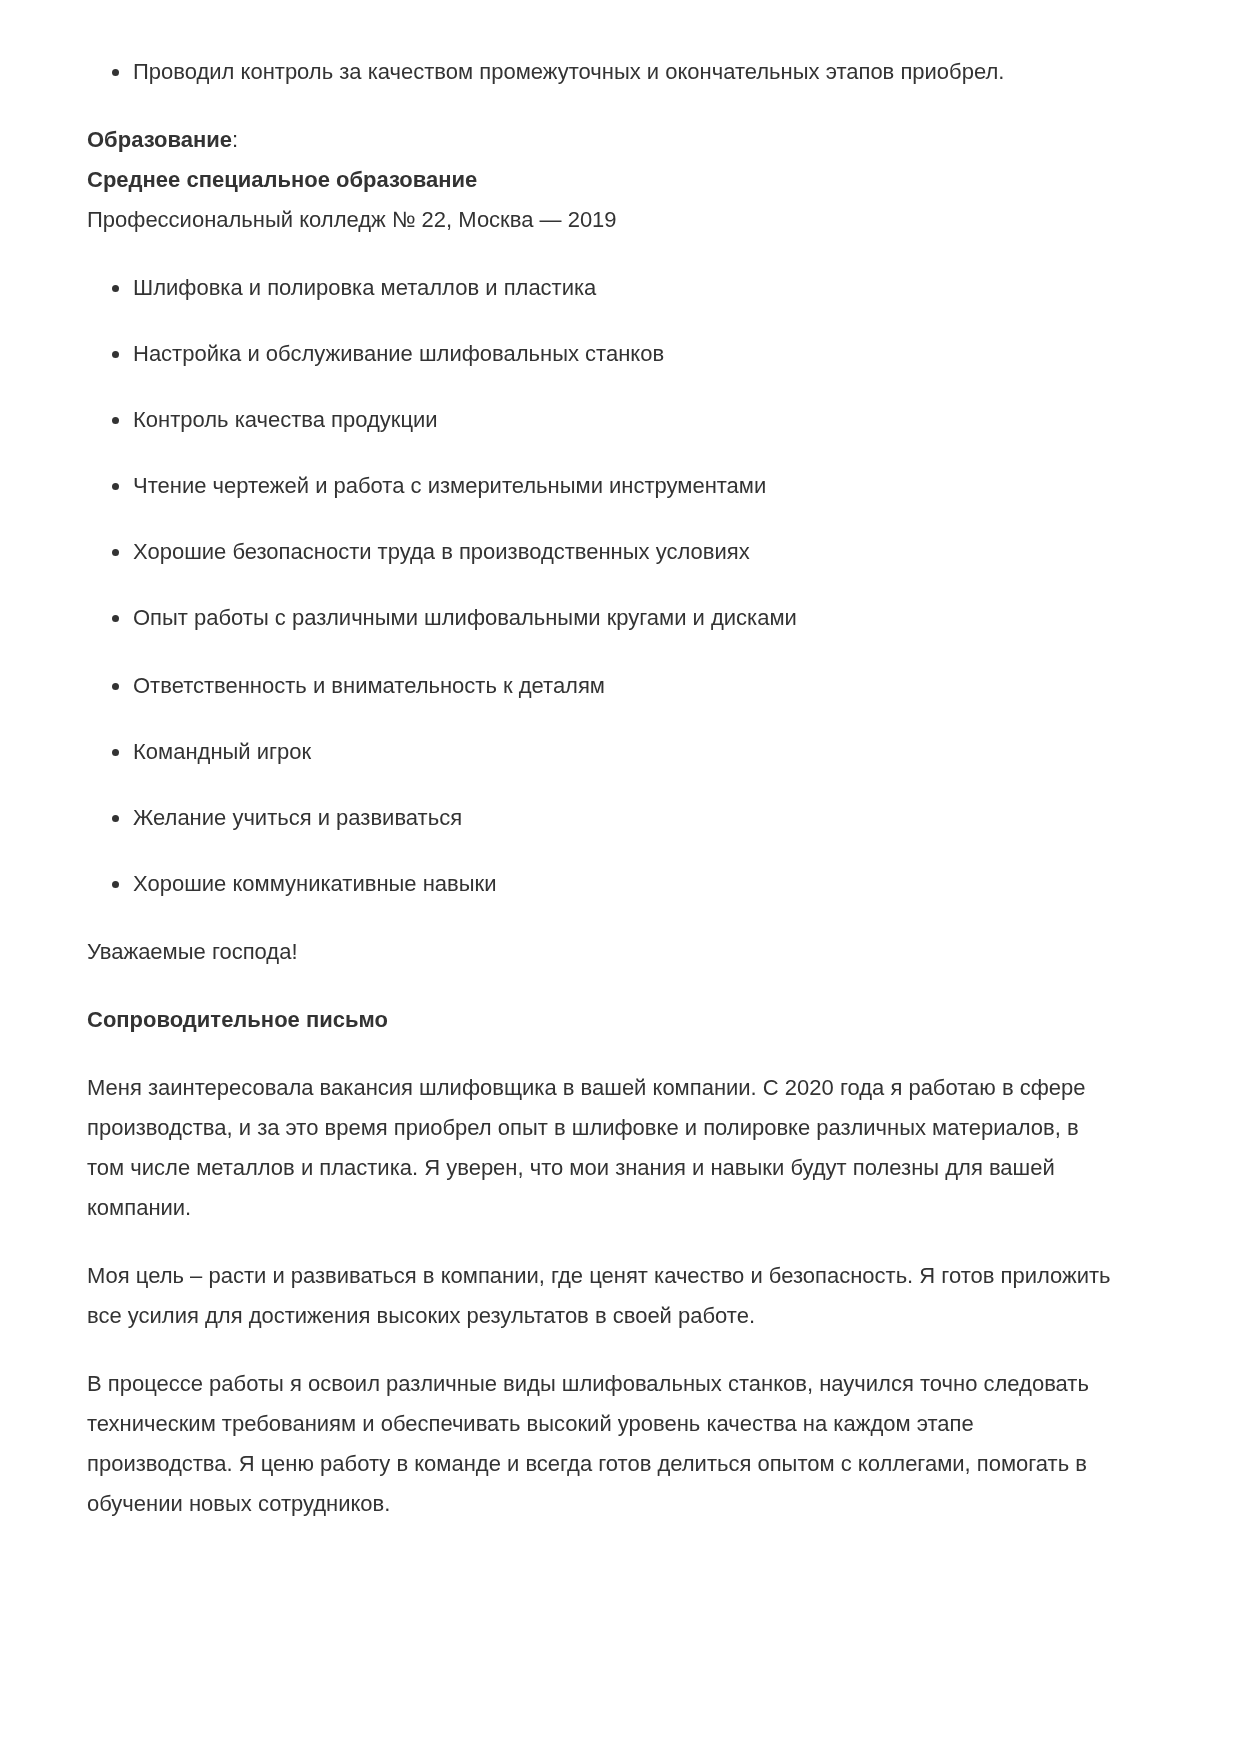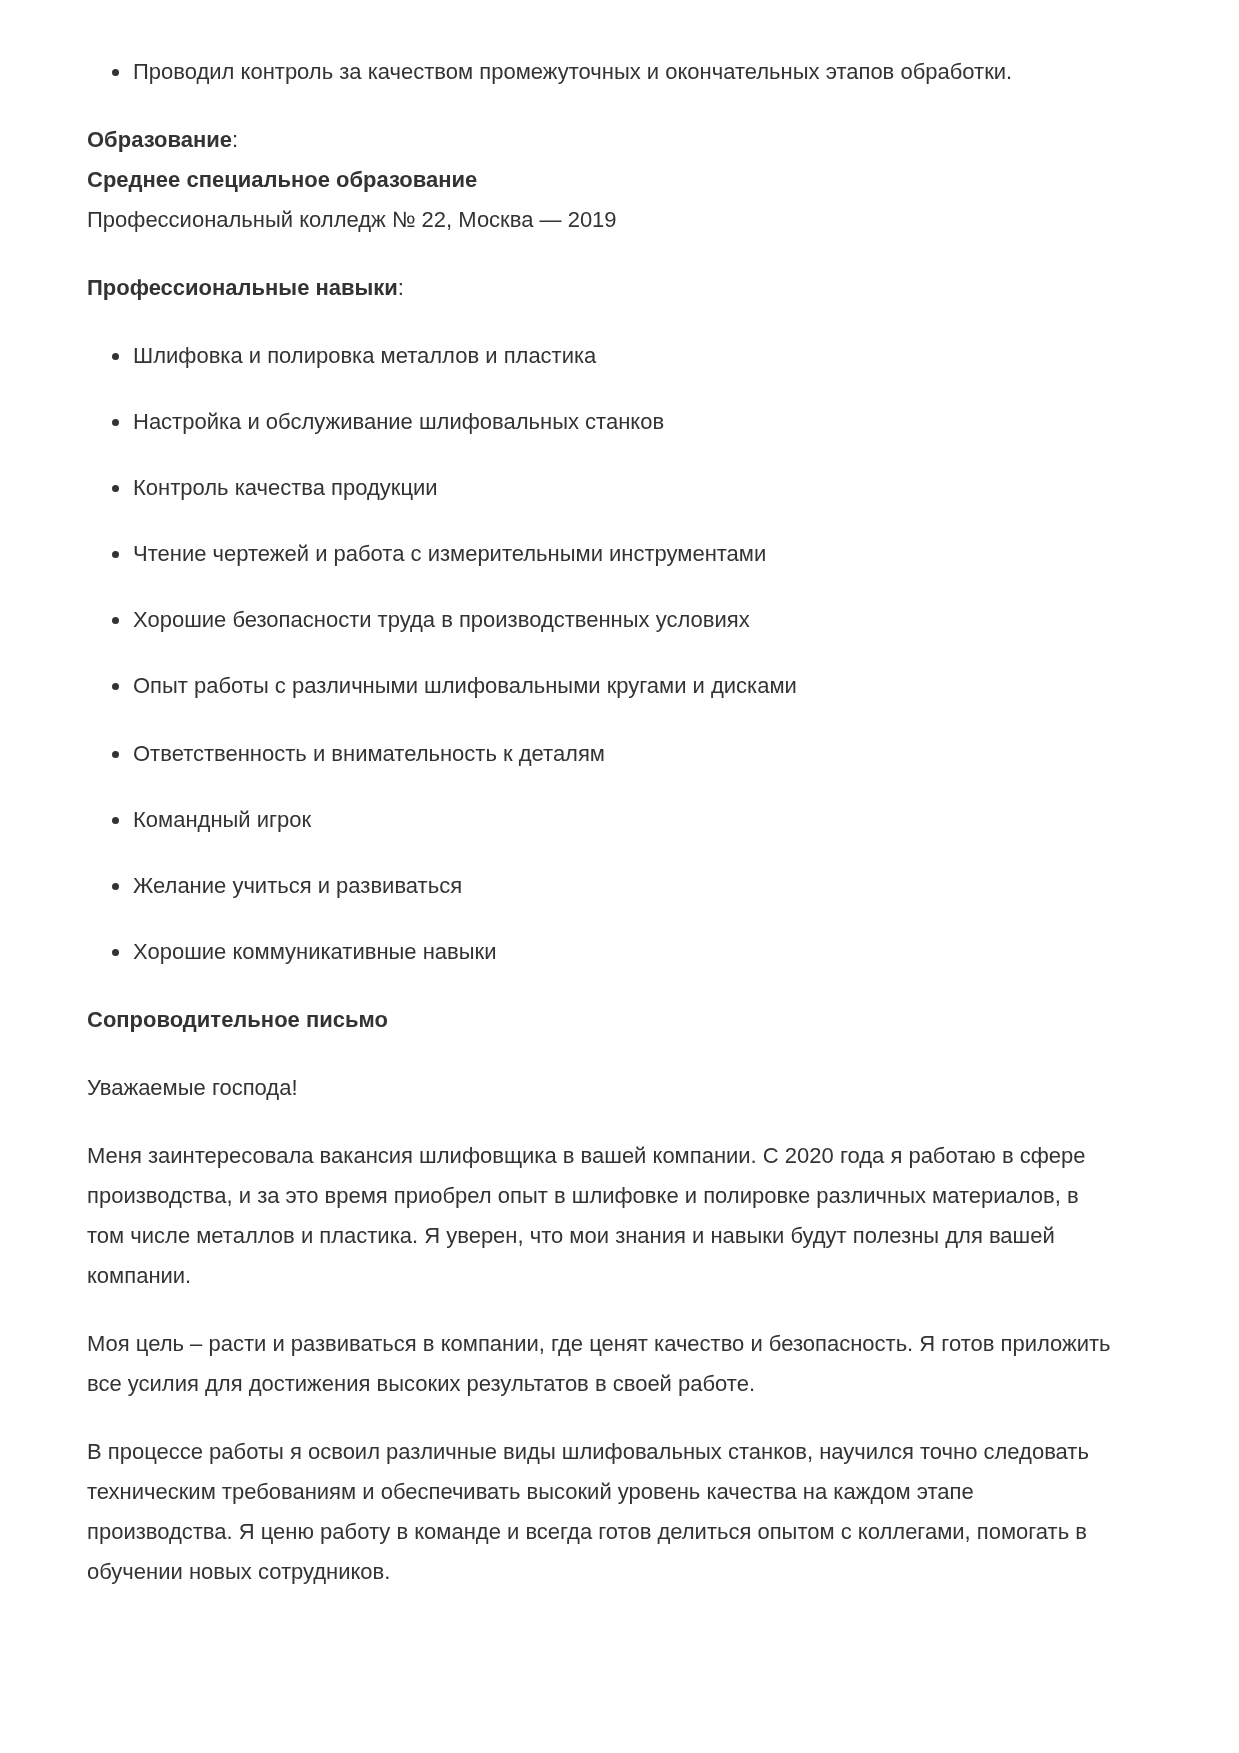--- a/index.html
+++ b/index.html
@@ -29,55 +29,52 @@
   li:last-child { margin-bottom: 0; }
   b, strong { font-weight: 700; }
 </style>
 </head>
 <body>
 
 <div class="page">
   <div class="content">
 
     <ul>
-      <li>Проводил контроль за качеством промежуточных и окончательных этапов обработки.</li>
+      <li>Проводил контроль за качеством промежуточных и окончательных этапов приобрел.</li>
     </ul>
 
     <p>
       <strong>Образование</strong><span>:</span><br>
       <strong>Среднее специальное образование</strong><br>
       <span>Профессиональный колледж № 22, Москва — 2019</span><br>
     </p>
 
-    <p>
-      <strong>Профессиональные навыки</strong><span>:</span>
-    </p>
 
     <ul>
       <li>Шлифовка и полировка металлов и пластика</li>
       <li>Настройка и обслуживание шлифовальных станков</li>
       <li>Контроль качества продукции</li>
       <li>Чтение чертежей и работа с измерительными инструментами</li>
       <li>Хорошие безопасности труда в производственных условиях</li>
       <li>Опыт работы с различными шлифовальными кругами и дисками</li>
     </ul>
 
 
     <ul>
       <li>Ответственность и внимательность к деталям</li>
       <li>Командный игрок</li>
       <li>Желание учиться и развиваться</li>
       <li>Хорошие коммуникативные навыки</li>
     </ul>
 
+    <p>Уважаемые господа!</p>
+
     <p>
       <strong>Сопроводительное письмо</strong>
     </p>
-
-    <p>Уважаемые господа!</p>
 
     <p>Меня заинтересовала вакансия шлифовщика в вашей компании. С 2020 года я работаю в сфере производства, и за это время приобрел опыт в шлифовке и полировке различных материалов, в том числе металлов и пластика. Я уверен, что мои знания и навыки будут полезны для вашей компании.</p>
 
     <p>Моя цель – расти и развиваться в компании, где ценят качество и безопасность. Я готов приложить все усилия для достижения высоких результатов в своей работе.</p>
 
     <p>В процессе работы я освоил различные виды шлифовальных станков, научился точно следовать техническим требованиям и обеспечивать высокий уровень качества на каждом этапе производства. Я ценю работу в команде и всегда готов делиться опытом с коллегами, помогать в обучении новых сотрудников.</p>
 
   </div>
 </div>
 

